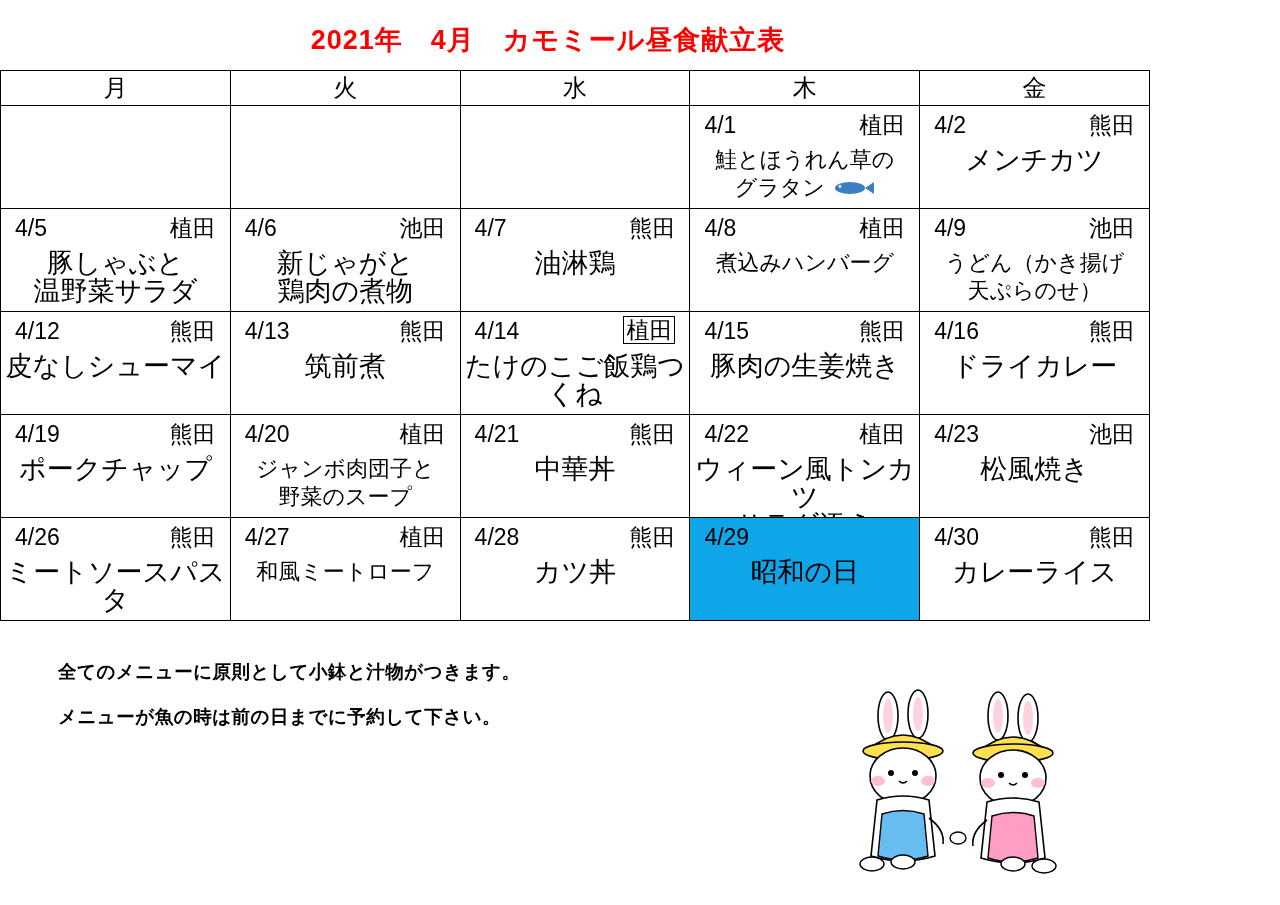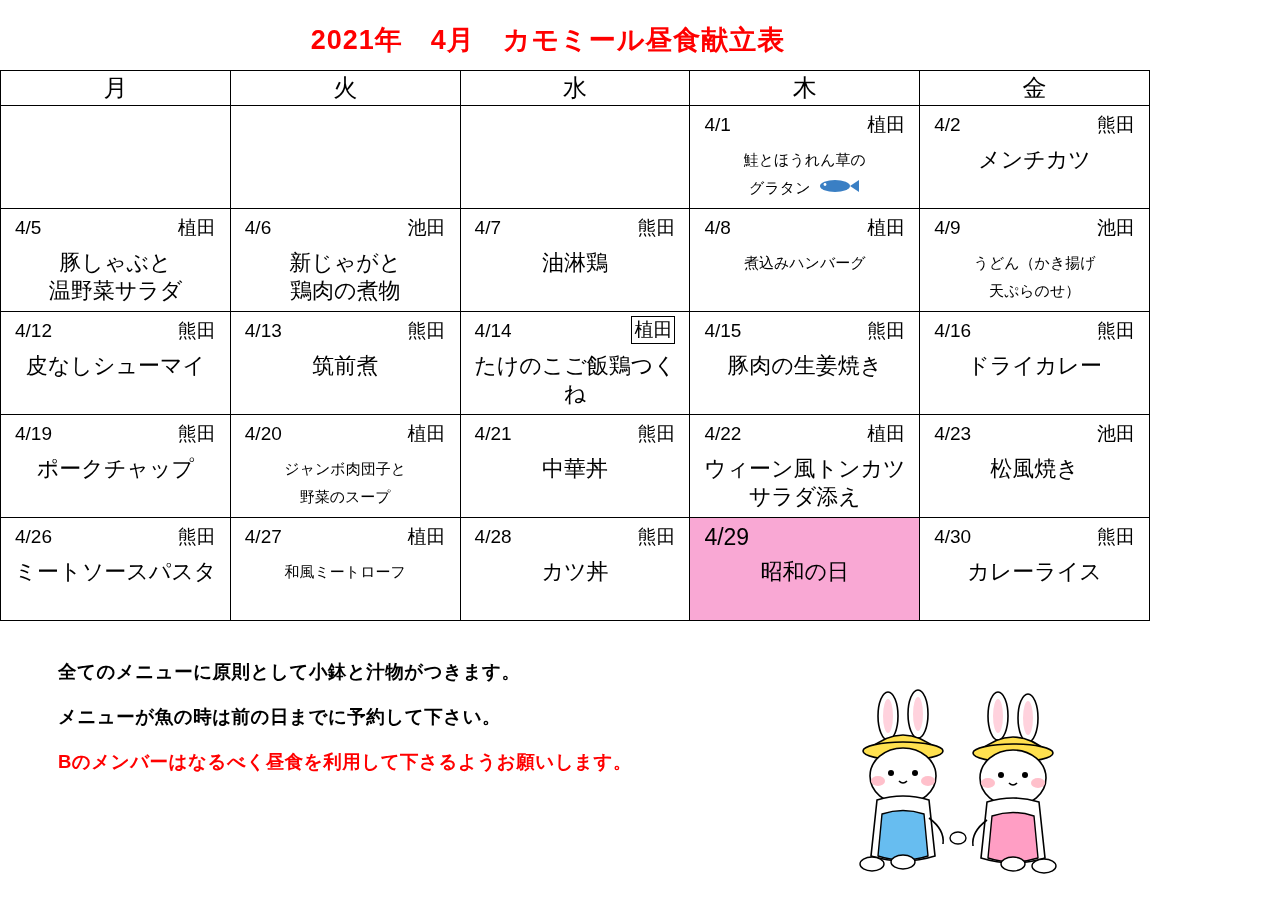--- a/index.html
+++ b/index.html
@@ -50,42 +50,42 @@
   }
   .cell {
     height: 102px;
     position: relative;
   }
   .cell-top {
     display: flex;
     justify-content: space-between;
     align-items: flex-start;
     padding: 4px 14px 0 14px;
-    font-size: 19px;
+    font-size: 23px;
     line-height: 30px;
   }
   .cell-date { white-space: pre; }
   .cell-staff { white-space: pre; }
   .cell-staff.boxed {
     border: 1px solid #000;
     padding: 0 2px;
     line-height: 26px;
   }
   .cell-body {
     text-align: center;
-    font-size: 22px;
+    font-size: 27px;
     line-height: 28px;
     padding: 6px 4px 0 4px;
     white-space: pre-line;
   }
-  .cell-body.tight { font-size: 15px; }
-  .cell-body.tighter { font-size: 22px; font-family: Liberation Serif, serif; }
+  .cell-body.tight { font-size: 22px; }
+  .cell-body.tighter { font-size: 27px; font-family: Liberation Serif, serif; }
   .cell.empty { background: #fff; }
   .cell.holiday {
-    background: #f9a8d4;
+    background: #0ea5e9;
   }
   .cell.holiday .cell-top { font-size: 23px; }
   .fish {
     display: inline-block;
     vertical-align: middle;
     margin-left: 6px;
   }
   .notes {
     position: absolute;
     left: 58px;
@@ -369,21 +369,20 @@
   </table>
 
   <div class="notes">
     <div class="note-blk">
       <div class="note-line">全てのメニューに原則として小鉢と汁物がつきます。</div>
     </div>
     <div class="note-blk">
       <div class="note-line">メニューが魚の時は前の日までに予約して下さい。</div>
     </div>
     <div class="note-blk">
-      <div class="note-line note-red">Bのメンバーはなるべく昼食を利用して下さるようお願いします。</div>
     </div>
   </div>
 
   <div class="mascot">
     <svg width="260" height="200" viewBox="0 0 260 200">
 
       <g>
 
         <ellipse cx="58" cy="28" rx="10" ry="24" fill="#ffffff" stroke="#000" stroke-width="1.6"></ellipse>
         <ellipse cx="58" cy="28" rx="5" ry="17" fill="#ffd2dd"></ellipse>

